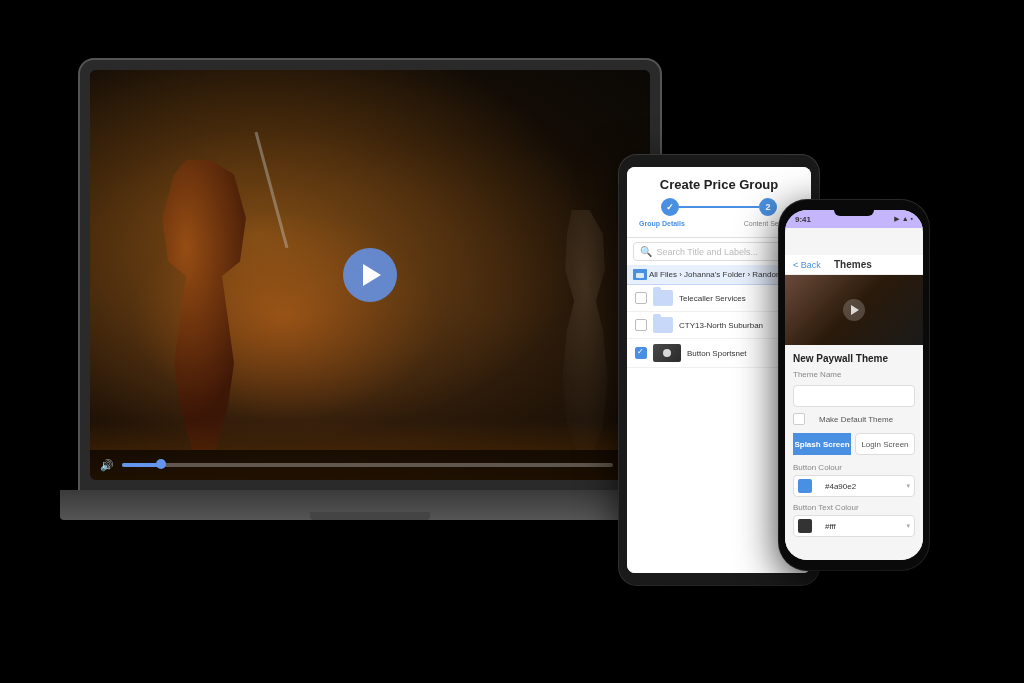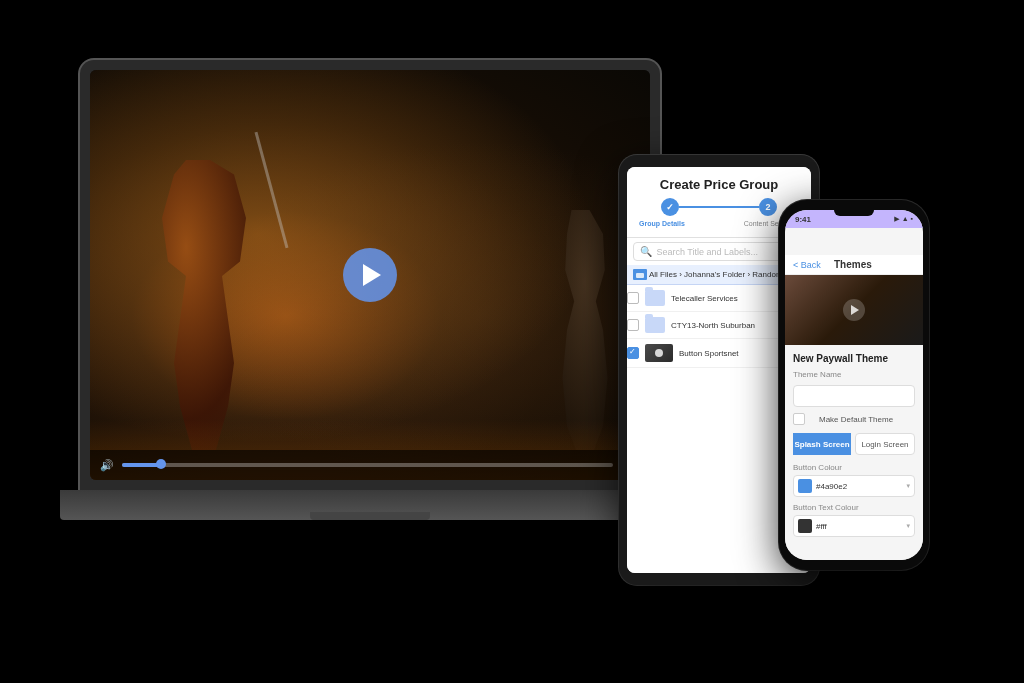--- a/index.html
+++ b/index.html
@@ -227,21 +227,21 @@
       background: #4a90e2;
       border-radius: 1px;
       display: flex; align-items: center; justify-content: center;
     }
     .breadcrumb-text { font-size: 8px; color: #333; font-weight: 500; }
     
     .file-list { flex: 1; overflow: hidden; background: #fff; }
     .file-row {
       display: flex;
       align-items: center;
-      padding: 5px 0;
+      padding: 5px 8px;
       border-bottom: 1px solid #f0f0f0;
       gap: 6px;
     }
     .file-checkbox {
       width: 12px; height: 12px;
       border: 1.5px solid #bbb;
       border-radius: 2px;
       flex-shrink: 0;
       background: #fff;
     }
@@ -440,21 +440,21 @@
     .phone-color-select {
       width: 100%;
       height: 22px;
       background: #fff;
       border: 1px solid #ddd;
       border-radius: 4px;
       margin-bottom: 6px;
       display: flex;
       align-items: center;
       padding: 0 4px;
-      gap: 4px;
+      gap: 13px;
     }
     .color-swatch {
       width: 14px; height: 14px;
       border-radius: 2px;
     }
     .color-swatch-blue { background: #4a90e2; }
     .color-swatch-dark { background: #333; }
     .color-swatch-text { font-size: 8px; color: #333; flex: 1; }
     .phone-select-arrow { font-size: 7px; color: #aaa; }
 

